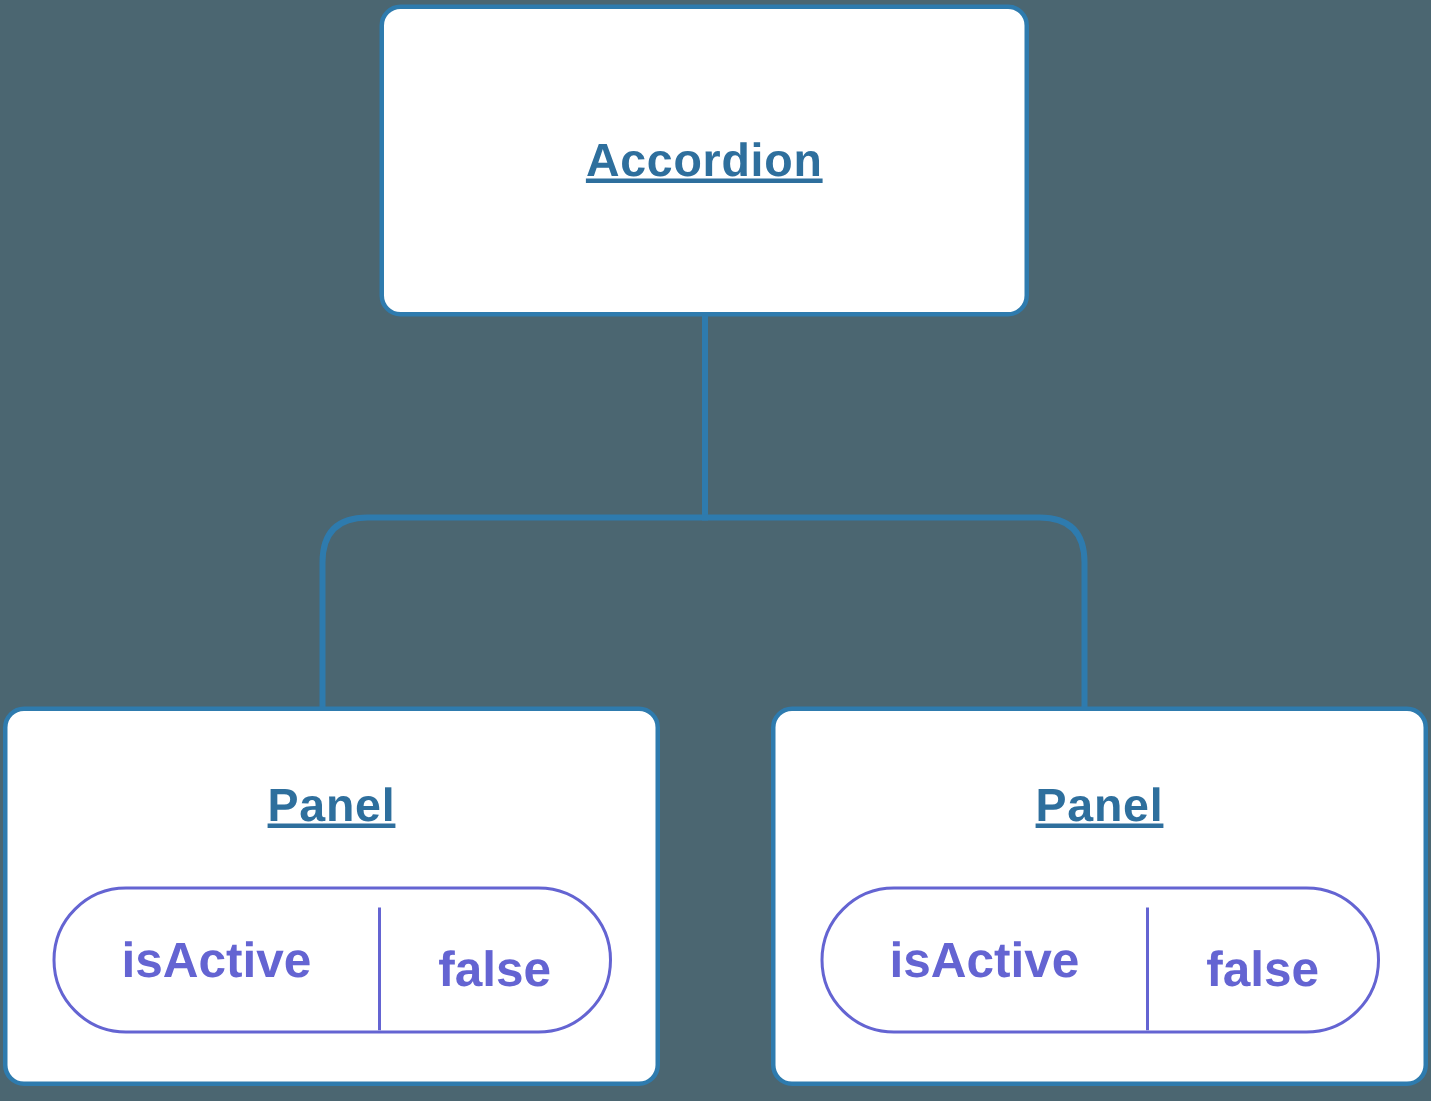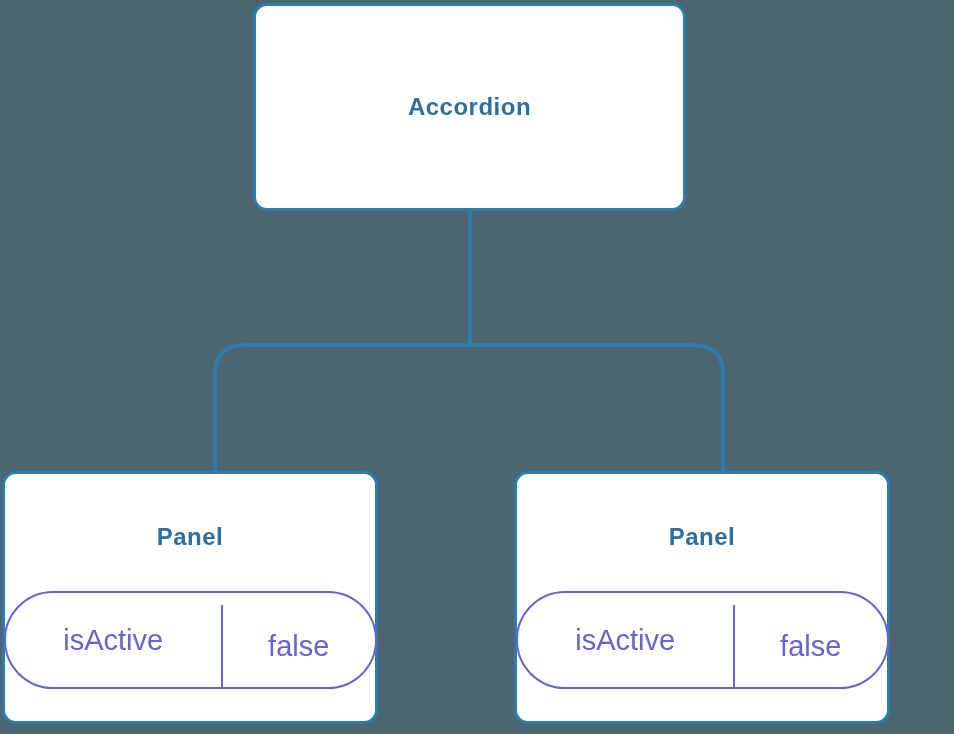--- a/index.html
+++ b/index.html
@@ -31,37 +31,38 @@
     position: absolute;
     box-sizing: border-box;
     background: var(--node_fill, #ffffff);
     border: 3.5px solid var(--node_border, #2e7bae);
     border-radius: 14px;
     display: flex;
     flex-direction: column;
     align-items: center;
   }
   .node-title {
-    font-size: 24px;
+    font-size: 31px;
     font-weight: 600;
     letter-spacing: 0.5px;
     color: var(--node_text, #2e6f9d);
     line-height: 46px;
     white-space: nowrap;
+    text-decoration: underline;
   }
   #node-accordion {
     left: 253px;
     top: 3px;
     width: 433px;
     height: 208px;
     justify-content: center;
   }
   .panel-node {
     top: 471px;
-    width: 376px;
+    width: 438px;
     height: 253px;
   }
   #node-panel-1 { left: 2px; }
   #node-panel-2 { left: 514px; }
   .panel-node .node-title {
     margin-top: 40px;
   }
   .state-pill {
     box-sizing: border-box;
     margin-top: 31px;
@@ -71,22 +72,22 @@
     border-radius: 60px;
     display: flex;
     align-items: stretch;
     overflow: hidden;
     background: #ffffff;
   }
   .state-cell {
     display: flex;
     align-items: center;
     justify-content: center;
-    font-size: 29px;
-    font-weight: 400;
+    font-size: 33px;
+    font-weight: 700;
     color: var(--state_color, #6464d2);
     white-space: nowrap;
   }
   .state-key { flex: 0 0 58.4%; }
   .state-value {
     flex: 1 1 auto;
     border-left: 2.5px solid var(--state_color, #6464d2);
     margin-top: 12px;
   }
 </style>

